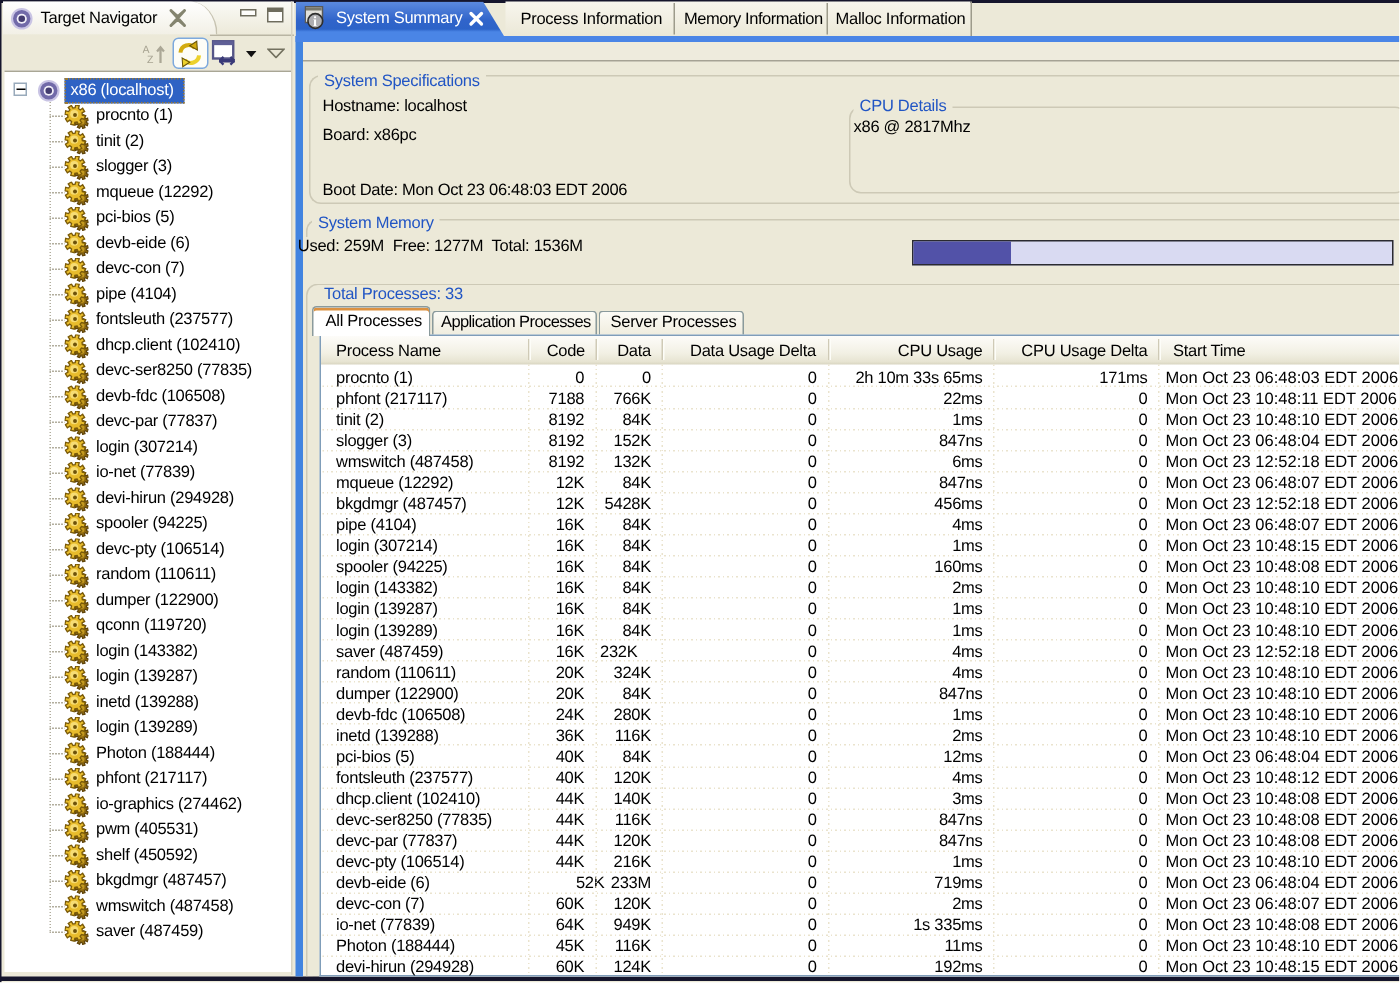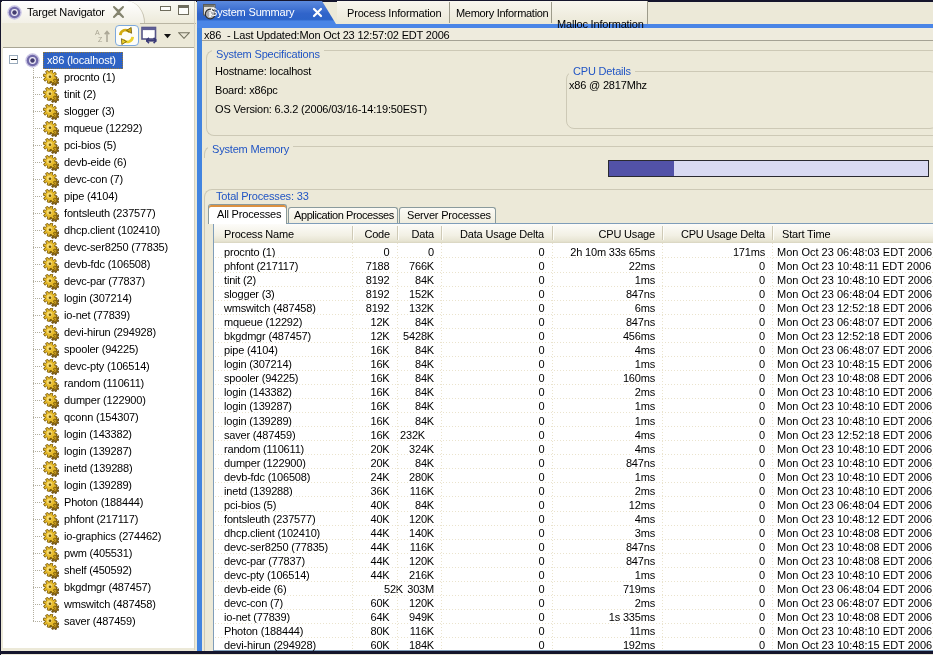--- a/index.html
+++ b/index.html
@@ -176,21 +176,21 @@
 <div class="t" style="left:64px;top:375px">random (110611)</div>
 <div class="ab" style="left:33px;top:400px;width:10px;height:1px;background:repeating-linear-gradient(90deg,#b2ae9e 0,#b2ae9e 1px,transparent 1px,transparent 2px)"></div>
 <svg class="ab" style="left:43px;top:392.5px" width="16" height="16" viewBox="0 0 16 16">
       <use href="#gear"></use>
     </svg>
 <div class="t" style="left:64px;top:392px">dumper (122900)</div>
 <div class="ab" style="left:33px;top:417px;width:10px;height:1px;background:repeating-linear-gradient(90deg,#b2ae9e 0,#b2ae9e 1px,transparent 1px,transparent 2px)"></div>
 <svg class="ab" style="left:43px;top:409.5px" width="16" height="16" viewBox="0 0 16 16">
       <use href="#gear"></use>
     </svg>
-<div class="t" style="left:64px;top:409px">qconn (154307)</div>
+<div class="t" style="left:64px;top:409px">qconn (119720)</div>
 <div class="ab" style="left:33px;top:434px;width:10px;height:1px;background:repeating-linear-gradient(90deg,#b2ae9e 0,#b2ae9e 1px,transparent 1px,transparent 2px)"></div>
 <svg class="ab" style="left:43px;top:426.5px" width="16" height="16" viewBox="0 0 16 16">
       <use href="#gear"></use>
     </svg>
 <div class="t" style="left:64px;top:426px">login (143382)</div>
 <div class="ab" style="left:33px;top:451px;width:10px;height:1px;background:repeating-linear-gradient(90deg,#b2ae9e 0,#b2ae9e 1px,transparent 1px,transparent 2px)"></div>
 <svg class="ab" style="left:43px;top:443.5px" width="16" height="16" viewBox="0 0 16 16">
       <use href="#gear"></use>
     </svg>
 <div class="t" style="left:64px;top:443px">login (139287)</div>
@@ -244,44 +244,44 @@
       <use href="#gear"></use>
     </svg>
 <div class="t" style="left:64px;top:613px">saver (487459)</div>
 <div class="ab" style="left:197px;top:24px;width:5px;height:627px;background:#4284e0"></div>
 <div class="ab" style="left:197px;top:24px;width:736px;height:3.5px;background:#4a85e6"></div>
 <div class="ab" style="left:337px;top:1px;width:311px;height:23px;background:linear-gradient(180deg,#f8f6ee,#ebe8d7);border-right:1px solid #9d9b8b"></div>
 <div class="ab" style="left:448.5px;top:2px;width:1px;height:21px;background:#9d9b8b"></div>
 <div class="ab" style="left:550.5px;top:2px;width:1px;height:21px;background:#9d9b8b"></div>
 <div class="t" style="left:347px;top:5px">Process Information</div>
 <div class="t" style="left:456px;top:5px;letter-spacing:-0.3px">Memory Information</div>
-<div class="t" style="left:557px;top:16px">Malloc Information</div>
+<div class="t" style="left:557px;top:5px">Malloc Information</div>
 <div class="ab" style="left:197px;top:1px;width:139px;height:23px;background:linear-gradient(180deg,#5c8ade 0,#3064ca 55%,#2c63c8 80%,#4a85e6 88%);clip-path:polygon(0 0,125px 0,139px 23px,0 23px)"></div>
 <svg class="ab" style="left:203px;top:4px" width="15" height="16" viewBox="0 0 15 16">
       <rect x="0.5" y="0.5" width="11.5" height="10.5" fill="#e2e0da" stroke="#5a5a58" stroke-width="1"></rect>
       <rect x="1" y="1" width="10.5" height="2" fill="#78786e"></rect>
       <circle cx="7.2" cy="10" r="4.9" fill="#aeaeb2" stroke="#2e2e2e" stroke-width="1.1"></circle>
       <text x="5.7" y="13.4" font-size="9.5" font-weight="bold" fill="#fff" font-family="Liberation Serif">i</text>
     </svg>
-<div class="t" style="left:210px;top:4px;color:#fff">System Summary</div>
+<div class="t" style="left:224px;top:4px;color:#fff">System Summary</div>
 <svg class="ab" style="left:312px;top:7px" width="11" height="11" viewBox="0 0 11 11">
       <path d="M2 2 L9 9 M9 2 L2 9" stroke="#fff" stroke-width="2.2" fill="none" stroke-linecap="round"></path>
     </svg>
 <div class="ab" style="left:202px;top:27.5px;width:731px;height:13.5px;background:#eeebdd;border-bottom:1px solid #a5a294"></div>
-<div class="t" style="left:204px;top:26.5px">x86&nbsp;&nbsp;- Last Updated:Mon Oct 23 12:57:02 EDT 2006</div>
 <div class="ab" style="left:206px;top:50px;width:731px;height:86px;border:1px solid #cdc9b6;border-right:none;border-radius:8px 0 0 8px"></div>
 <div class="gt" style="left:212px;top:47.5px">System Specifications</div>
 <div class="t" style="left:215px;top:63px">Hostname: localhost</div>
 <div class="t" style="left:215px;top:82px">Board: x86pc</div>
-<div class="t" style="left:215px;top:101px">OS Version: 6.3.2 (2006/03/16-14:19:50EST)</div>
+<div class="t" style="left:215px;top:118.5px">Boot Date: Mon Oct 23 06:48:03 EDT 2006</div>
 <div class="ab" style="left:565.5px;top:71px;width:372px;height:58px;border:1px solid #cdc9b6;border-radius:8px"></div>
 <div class="gt" style="left:569px;top:64.5px">CPU Details</div>
 <div class="t" style="left:569px;top:76.5px">x86 @ 2817Mhz</div>
 <div class="ab" style="left:204px;top:145.5px;width:733px;height:12px;border-top:1px solid #cdc9b6;border-left:1px solid #cdc9b6;border-radius:8px 0 0 0"></div>
 <div class="gt" style="left:208px;top:142.5px">System Memory</div>
+<div class="t" style="left:198.5px;top:155.5px">Used: 259M&nbsp; Free: 1277M&nbsp; Total: 1536M</div>
 <div class="ab" style="left:608px;top:160px;width:321px;height:17px;background:#d9daf2;border:1px solid #2a2a30"></div>
 <div class="ab" style="left:609px;top:161px;width:65px;height:15px;background:#5252a8"></div>
 <div class="ab" style="left:204px;top:189px;width:733px;height:462px;border-top:1px solid #cdc9b6;border-left:1px solid #cdc9b6;border-radius:8px 0 0 0"></div>
 <div class="gt" style="left:212px;top:189.5px">Total Processes: 33</div>
 <div class="ab" style="left:288px;top:206.5px;width:110px;height:17px;background:linear-gradient(180deg,#fcfbf6,#efecdd);border:1px solid #8a9a9c;border-bottom:none;border-radius:3px 3px 0 0"></div>
 <div class="t" style="left:294px;top:207px;letter-spacing:-0.4px">Application Processes</div>
 <div class="ab" style="left:399px;top:206.5px;width:97px;height:17px;background:linear-gradient(180deg,#fcfbf6,#efecdd);border:1px solid #8a9a9c;border-bottom:none;border-radius:3px 3px 0 0"></div>
 <div class="t" style="left:407px;top:207px">Server Processes</div>
 <div class="ab" style="left:213px;top:223px;width:720px;height:428px;background:#fff;border:1px solid #7f9db9;border-right:none"></div>
 <div class="ab" style="left:208px;top:204px;width:79px;height:20px;background:#fff;border:1px solid #8a9a9c;border-bottom:none;border-radius:3px 3px 0 0;box-shadow:inset 0 2px 0 #dc9140"></div>
@@ -518,21 +518,21 @@
       <span style="position:absolute;right:543.5px">44K</span>
       <span style="position:absolute;right:499px">216K</span>
       <span style="position:absolute;right:388.5px">0</span>
       <span style="position:absolute;right:278px">1ms</span>
       <span style="position:absolute;right:168px">0</span>
       <span style="position:absolute;left:562px;letter-spacing:0">Mon Oct 23 10:48:10 EDT 2006</span>
     </div>
 <div class="ab" style="left:215px;top:582.24px;width:718px;height:14.06px;line-height:14.06px;white-space:nowrap">
       <span style="position:absolute;left:9px">devb-eide (6)</span>
       <span style="position:absolute;right:530px">52K</span>
-      <span style="position:absolute;right:499px">303M</span>
+      <span style="position:absolute;right:499px">233M</span>
       <span style="position:absolute;right:388.5px">0</span>
       <span style="position:absolute;right:278px">719ms</span>
       <span style="position:absolute;right:168px">0</span>
       <span style="position:absolute;left:562px;letter-spacing:0">Mon Oct 23 06:48:04 EDT 2006</span>
     </div>
 <div class="ab" style="left:215px;top:596.30px;width:718px;height:14.06px;line-height:14.06px;white-space:nowrap">
       <span style="position:absolute;left:9px">devc-con (7)</span>
       <span style="position:absolute;right:543.5px">60K</span>
       <span style="position:absolute;right:499px">120K</span>
       <span style="position:absolute;right:388.5px">0</span>
@@ -544,31 +544,31 @@
       <span style="position:absolute;left:9px">io-net (77839)</span>
       <span style="position:absolute;right:543.5px">64K</span>
       <span style="position:absolute;right:499px">949K</span>
       <span style="position:absolute;right:388.5px">0</span>
       <span style="position:absolute;right:278px">1s 335ms</span>
       <span style="position:absolute;right:168px">0</span>
       <span style="position:absolute;left:562px;letter-spacing:0">Mon Oct 23 10:48:08 EDT 2006</span>
     </div>
 <div class="ab" style="left:215px;top:624.42px;width:718px;height:14.06px;line-height:14.06px;white-space:nowrap">
       <span style="position:absolute;left:9px">Photon (188444)</span>
-      <span style="position:absolute;right:543.5px">80K</span>
+      <span style="position:absolute;right:543.5px">45K</span>
       <span style="position:absolute;right:499px">116K</span>
       <span style="position:absolute;right:388.5px">0</span>
       <span style="position:absolute;right:278px">11ms</span>
       <span style="position:absolute;right:168px">0</span>
       <span style="position:absolute;left:562px;letter-spacing:0">Mon Oct 23 10:48:10 EDT 2006</span>
     </div>
 <div class="ab" style="left:215px;top:638.48px;width:718px;height:14.06px;line-height:14.06px;white-space:nowrap">
       <span style="position:absolute;left:9px">devi-hirun (294928)</span>
       <span style="position:absolute;right:543.5px">60K</span>
-      <span style="position:absolute;right:499px">184K</span>
+      <span style="position:absolute;right:499px">124K</span>
       <span style="position:absolute;right:388.5px">0</span>
       <span style="position:absolute;right:278px">192ms</span>
       <span style="position:absolute;right:168px">0</span>
       <span style="position:absolute;left:562px;letter-spacing:0">Mon Oct 23 10:48:15 EDT 2006</span>
     </div>
 <div class="ab" style="left:215px;top:257.46px;width:718px;height:1px;background:repeating-linear-gradient(90deg,#eae3cd 0,#eae3cd 1px,transparent 1px,transparent 3px)"></div>
 <div class="ab" style="left:215px;top:271.52px;width:718px;height:1px;background:repeating-linear-gradient(90deg,#eae3cd 0,#eae3cd 1px,transparent 1px,transparent 3px)"></div>
 <div class="ab" style="left:215px;top:285.58px;width:718px;height:1px;background:repeating-linear-gradient(90deg,#eae3cd 0,#eae3cd 1px,transparent 1px,transparent 3px)"></div>
 <div class="ab" style="left:215px;top:299.64px;width:718px;height:1px;background:repeating-linear-gradient(90deg,#eae3cd 0,#eae3cd 1px,transparent 1px,transparent 3px)"></div>
 <div class="ab" style="left:215px;top:313.70px;width:718px;height:1px;background:repeating-linear-gradient(90deg,#eae3cd 0,#eae3cd 1px,transparent 1px,transparent 3px)"></div>

